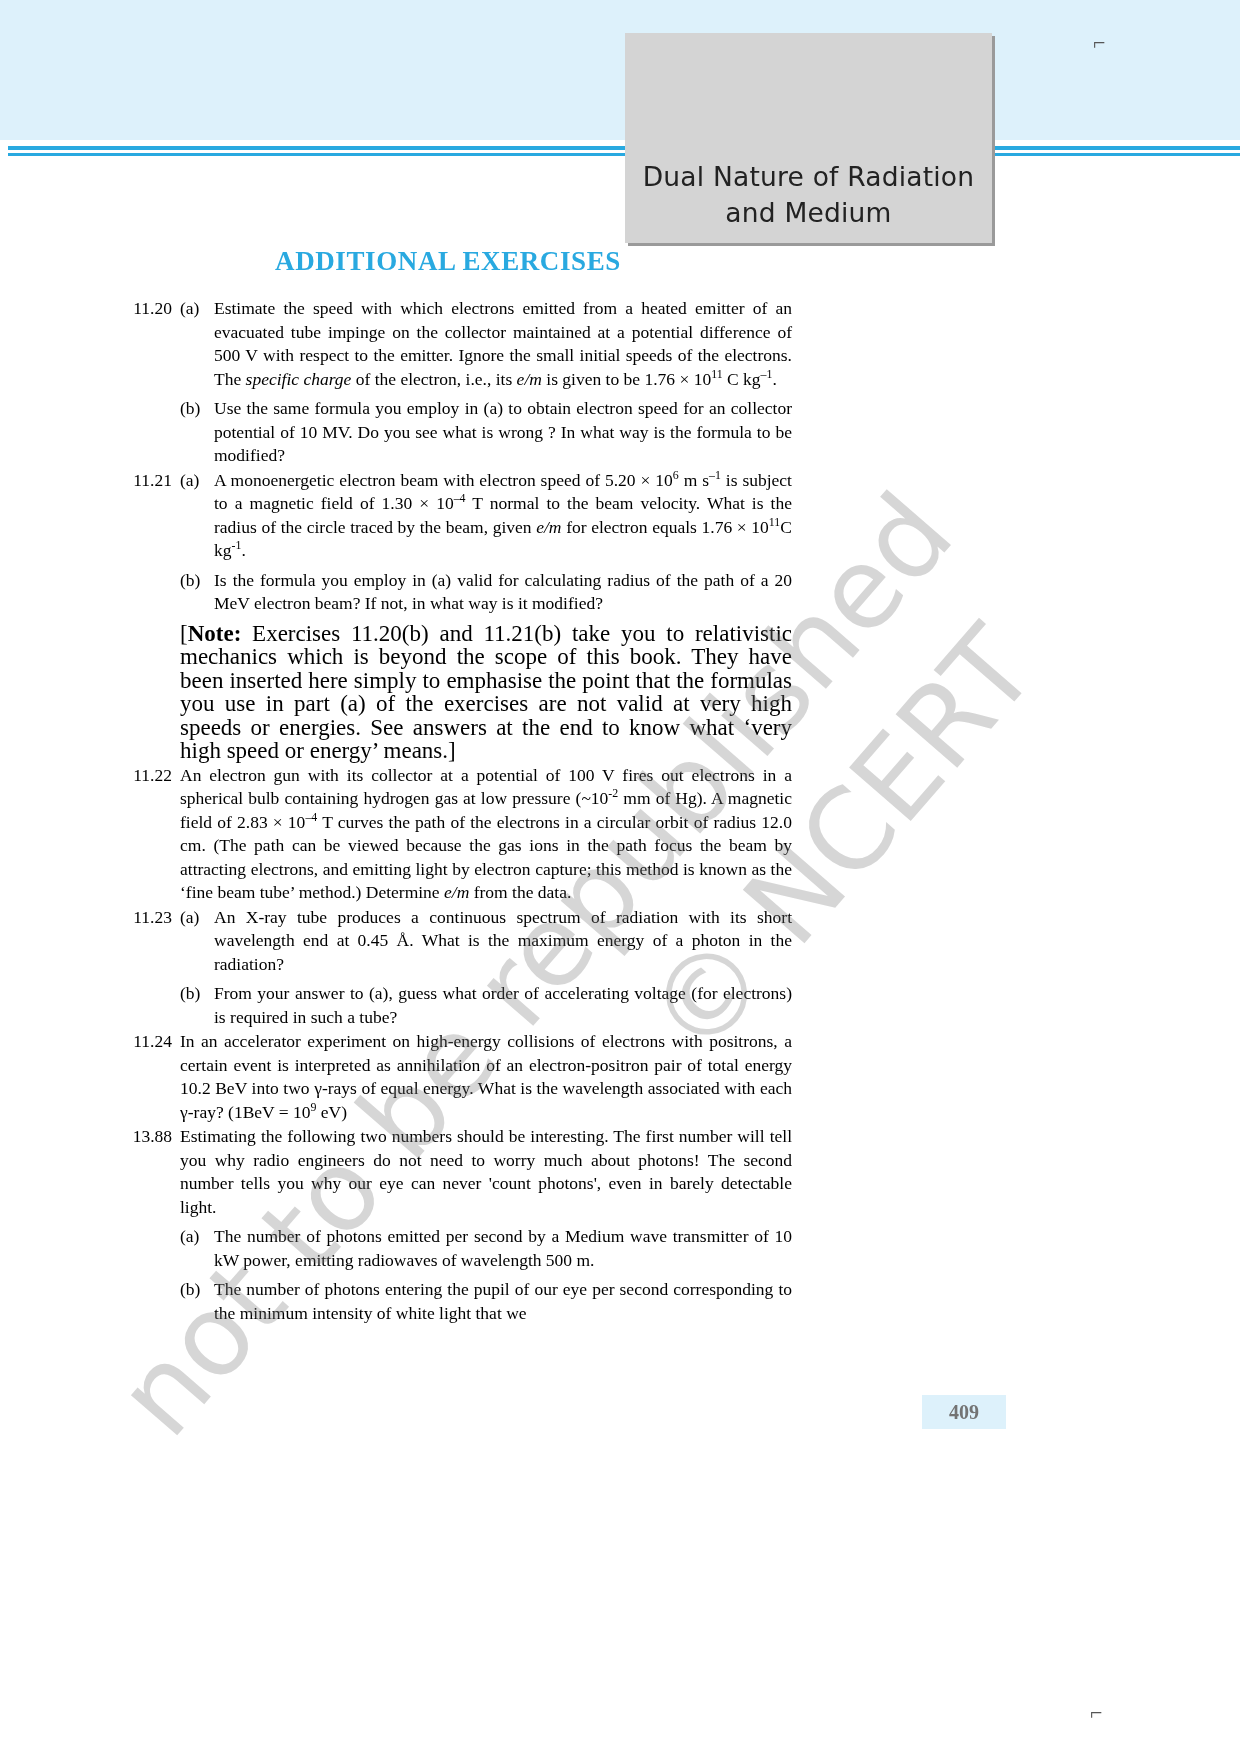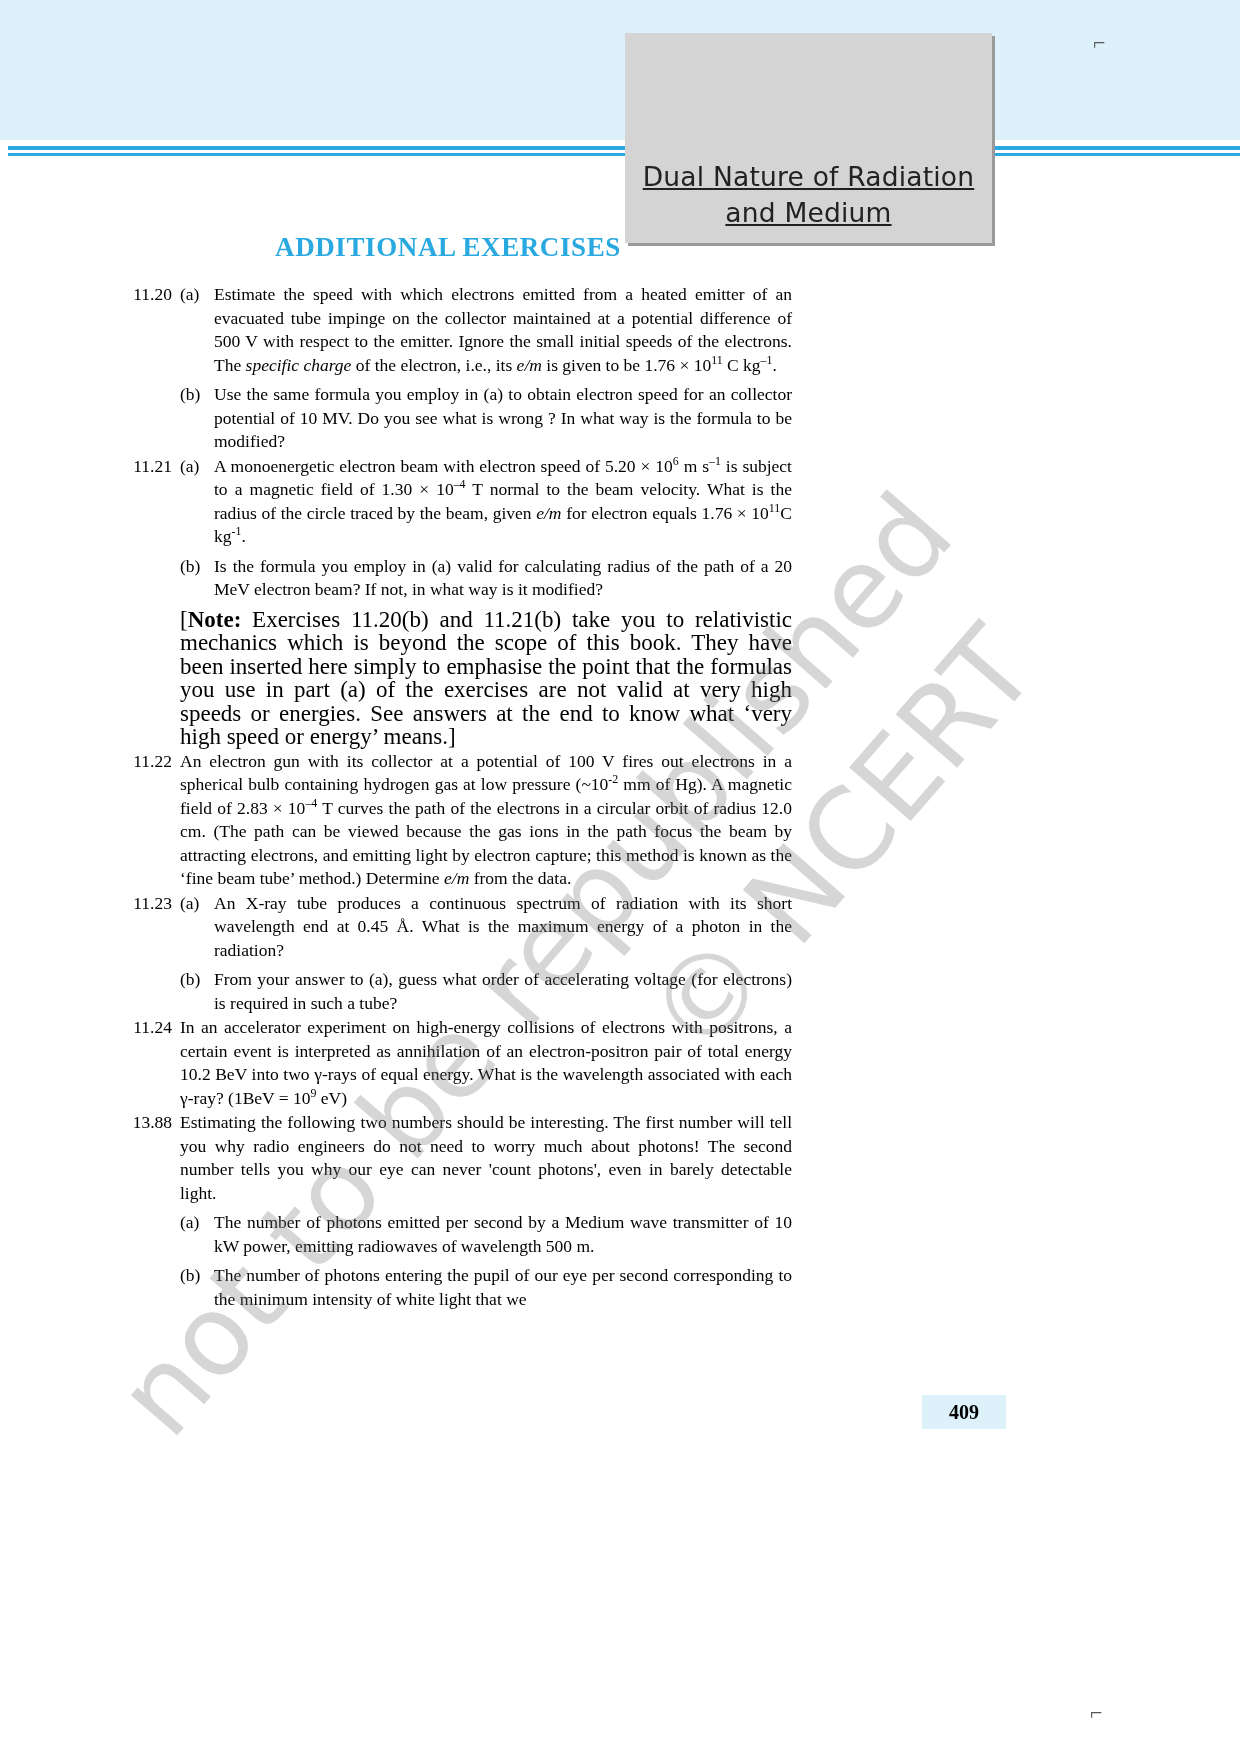--- a/index.html
+++ b/index.html
@@ -67,38 +67,37 @@
   }
   .chapter-title {
     font-family: "DejaVu Sans", sans-serif;
     font-size: 26.5px;
     line-height: 36px;
     color: #222;
     text-align: center;
     letter-spacing: 0.2px;
     font-weight: 400;
     padding: 0 6px 4px 6px;
-    text-decoration: underline;
   }
 
   
   .corner-mark {
     position: absolute;
     color: #555;
     font-family: "Liberation Serif", serif;
     font-size: 22px;
   }
   .corner-tr { left: 1093px; top: 30px; }
   .corner-br { left: 1090px; top: 1700px; }
 
   
   .content {
     position: absolute;
     left: 0;
-    top: 232px;
+    top: 246px;
     width: 1000px;
   }
   .section-heading {
     font-family: "Liberation Serif", serif;
     font-weight: bold;
     font-size: 27px;
     color: #29a9e0;
     letter-spacing: 0.6px;
     text-align: center;
     width: 680px;
@@ -196,21 +195,21 @@
     top: 1395px;
     width: 84px;
     height: 34px;
     background: #ddf1fb;
     display: flex;
     align-items: center;
     justify-content: center;
     font-family: "Liberation Serif", serif;
     font-size: 20px;
     font-weight: bold;
-    color: #000000;
+    color: #737373;
   }
 </style>
 </head>
 <body>
 
 <div class="top-band"></div>
 <div class="top-band-white-gap"></div>
 <div class="top-rule-a"></div>
 <div class="top-rule-b"></div>
 

